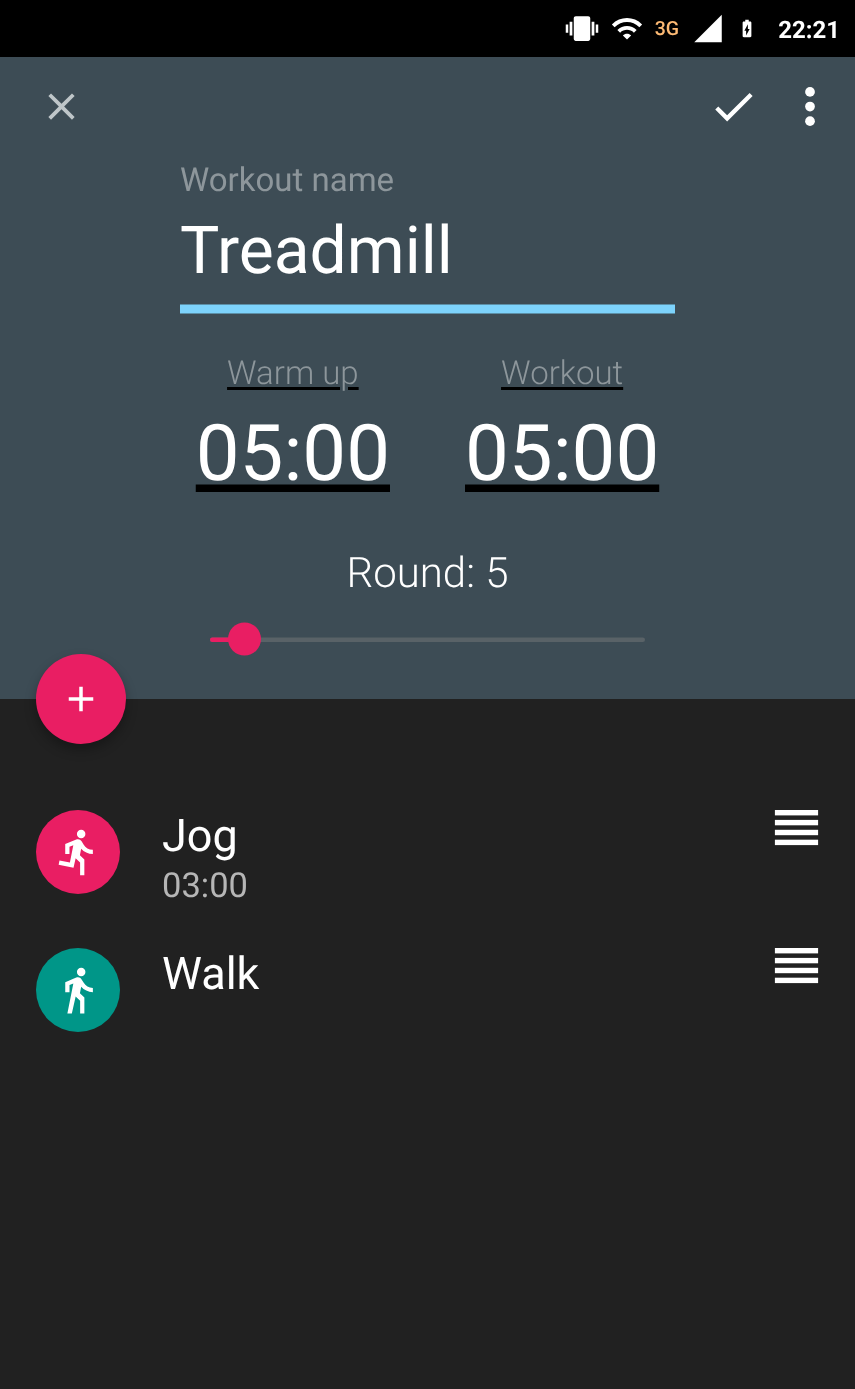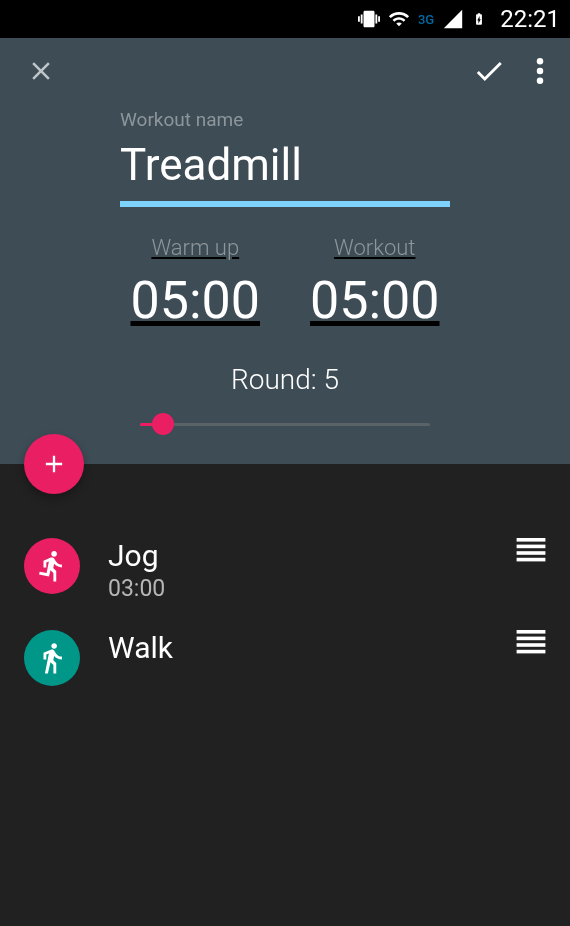--- a/index.html
+++ b/index.html
@@ -20,30 +20,30 @@
       background: #000;
       display: flex;
       justify-content: flex-end;
       align-items: center;
       padding: 0 10px;
       gap: 8px;
       color: #fff;
       font-size: 14px;
     }
     .status-bar .time {
-      font-size: 24px;
-      font-weight: 400;
+      font-size: 16px;
+      font-weight: 700;
       margin-left: 6px;
     }
     .status-bar svg {
       fill: #fff;
     }
     .status-bar .net-label {
       font-size: 13px;
-      color: #0369a1;
+      color: #fdba74;
       font-weight: 500;
     }
     .header-panel {
       background: #3d4c55;
       padding-bottom: 30px;
       position: relative;
     }
     .action-bar {
       height: 70px;
       display: flex;
@@ -54,21 +54,21 @@
       flex: 1;
     }
     .icon-btn {
       cursor: pointer;
     }
     .field-area {
       padding: 0 120px;
     }
     .field-label {
       color: #8d969b;
-      font-size: 19px;
+      font-size: 22px;
       margin-bottom: 8px;
     }
     .workout-name-input {
       background: transparent;
       border: none;
       border-bottom: 6px solid #7dd3fc;
       color: #fff;
       font-size: 44px;
       font-weight: 400;
       width: 100%;

